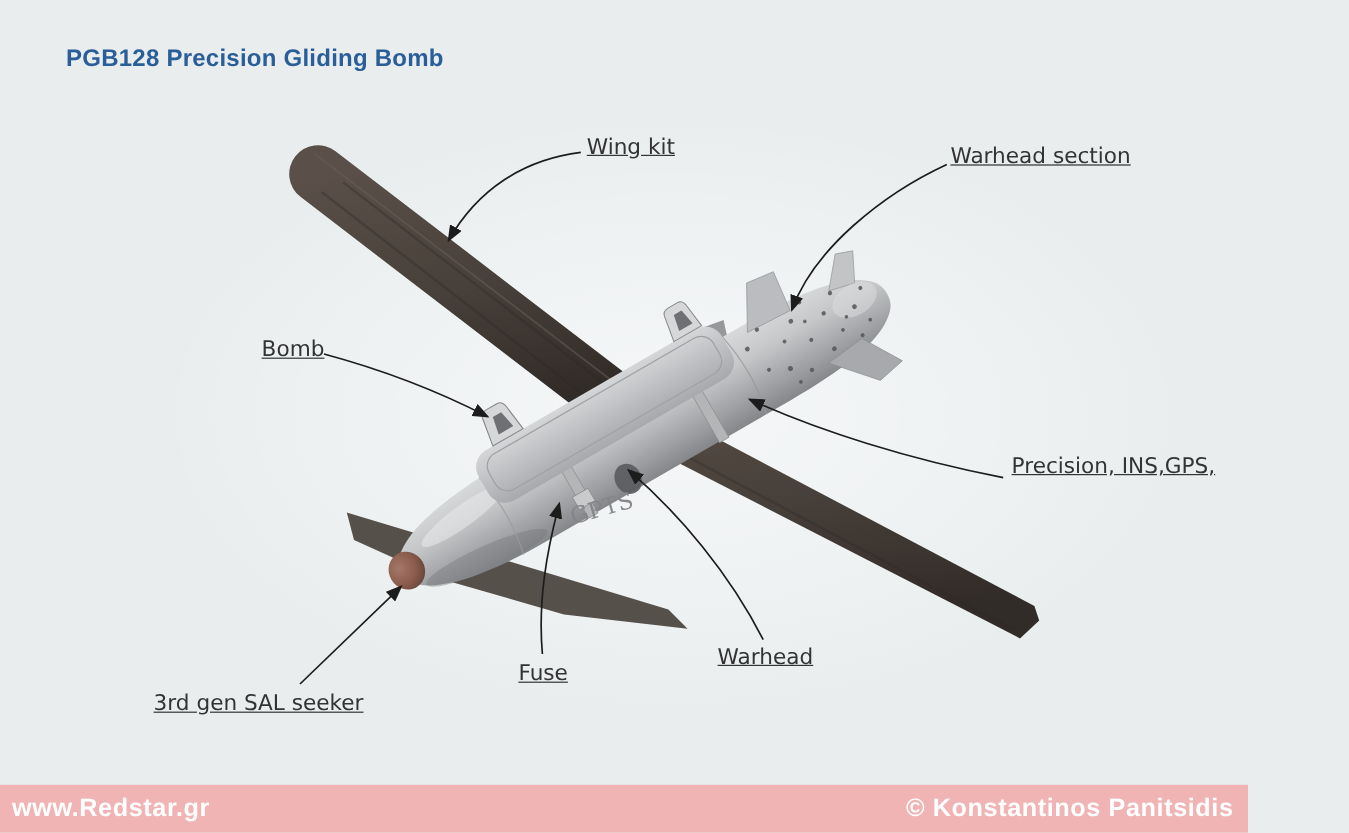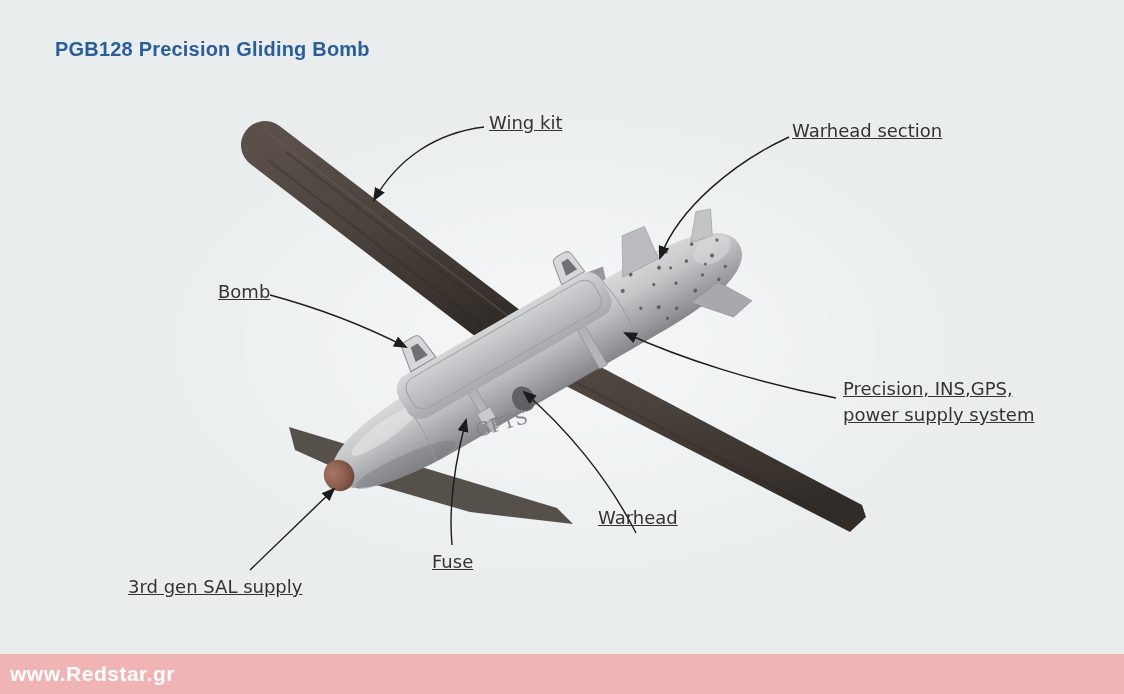--- a/index.html
+++ b/index.html
@@ -15,21 +15,21 @@
     font-family:"Liberation Sans",sans-serif;font-weight:bold;font-size:20px;
     color:var(--title);letter-spacing:0.2px;white-space:nowrap;margin-left:45px;
   }
   .callout{
     position:absolute;font-size:18px;line-height:1.2;color:var(--label);
     white-space:nowrap;font-family:"DejaVu Sans",sans-serif;text-decoration:underline;
   }
   .callout.two-line{line-height:26px;}
   svg.art{position:absolute;left:0;top:0;}
   .footer{
-    position:absolute;left:0;top:654px;width:1124px;height:40px;
+    position:absolute;left:0;top:654px;width:1040px;height:40px;
     background:var(--bar);display:flex;align-items:center;justify-content:space-between;
     font-family:"Liberation Sans",sans-serif;font-weight:bold;font-size:21px;
     color:var(--bar-text);letter-spacing:0.5px;
   }
   .footer .site{margin-left:10px;}
   .footer .credit{margin-right:12px;}
 </style>
 </head>
 <body>
 
@@ -161,26 +161,26 @@
   <h1 class="page-title">PGB128 Precision Gliding Bomb</h1>
 
   <div class="callout" style="left:489px;top:112px">Wing kit</div>
 
   <div class="callout" style="left:792px;top:120px">Warhead section</div>
 
   <div class="callout" style="left:218px;top:281px">Bomb</div>
 
   <div class="callout two-line" style="left:843px;top:376px">
     <div>Precision, INS,GPS,</div>
-    <div>power supply system</div>
   </div>
 
-  <div class="callout" style="left:128px;top:576px">3rd gen SAL supply</div>
+  <div class="callout" style="left:128px;top:576px">3rd gen SAL seeker</div>
 
   <div class="callout" style="left:432px;top:551px">Fuse</div>
 
-  <div class="callout" style="left:598px;top:507px">Warhead</div>
+  <div class="callout" style="left:598px;top:537px">Warhead</div>
 
   <div class="footer">
     <span class="site">www.Redstar.gr</span>
+    <span class="credit">© Konstantinos Panitsidis</span>
   </div>
 
 </div>
 
 </body></html>

